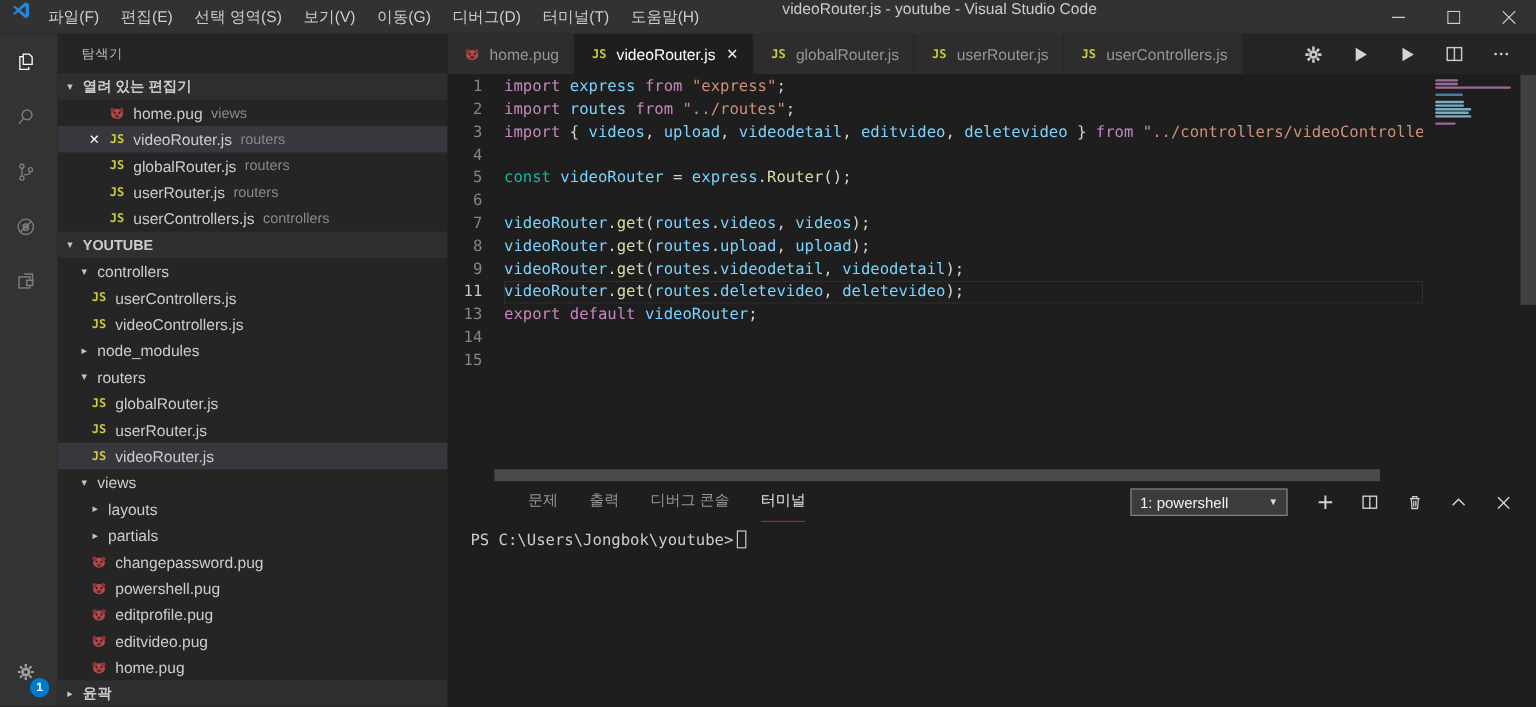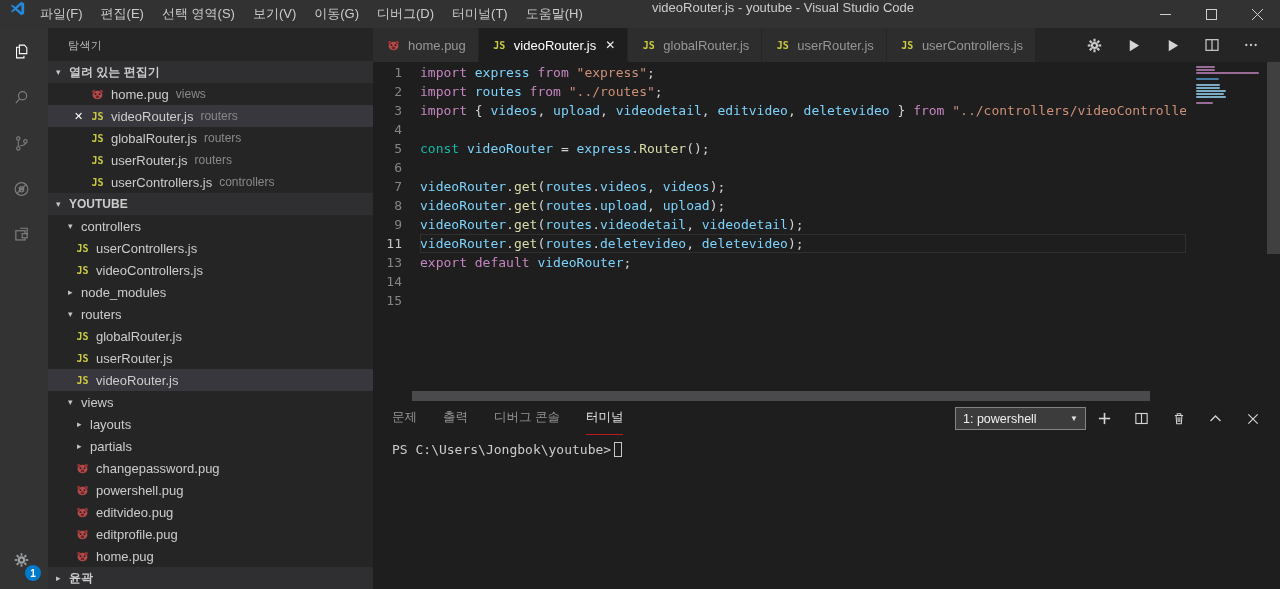--- a/index.html
+++ b/index.html
@@ -73,21 +73,21 @@
   .vscroll { position:absolute; top:0; right:0; width:14px; height:100%; }
   .vscroll .thumb { position:absolute; top:0; left:1px; width:13px; height:192px; background:rgba(121,121,121,.38); }
   .hscroll { position:absolute; bottom:0; left:0; right:94px; height:11px; }
   .hscroll .thumb { position:absolute; left:39px; top:0; width:738px; height:10px; background:#4a4a4d; }
 
   
   .panel { position:absolute; top:374px; left:0; width:907px; height:187px; background:#1e1e1e; }
   .panel-header { height:33px; display:flex; align-items:center; padding:0 14px 0 19px; }
   .panel-tab { margin-right:26px; font-size:12.5px; color:#969696; line-height:30px; height:33px; }
   .panel-tab.active { color:#e7e7e7; border-bottom:1px solid #b91c1c; }
-  .panel-actions { margin-left:auto; display:flex; align-items:center; gap:2px; }
+  .panel-actions { margin-left:auto; display:flex; align-items:center; gap:15px; }
   .shell-select { width:131px; height:23px; background:#3c3c3c; border:1px solid #848484; color:#f0f0f0;
                   font-size:12.5px; display:flex; align-items:center; justify-content:space-between;
                   padding:0 7px; margin-right:8px; }
   .shell-select .arrow { font-size:8px; color:#e0e0e0; }
   .terminal { padding:7px 0 0 19px; font-family:"DejaVu Sans Mono",monospace; font-size:13px; color:#cccccc; }
   .term-cursor { display:inline-block; width:8px; height:15px; border:1px solid #c8c8c8;
                  margin-left:3px; vertical-align:-3px; }
 </style>
 </head>
 <body>
@@ -345,34 +345,34 @@
      <span class="icon">
             <svg width="13" height="11" viewBox="0 0 14 12">
               <ellipse cx="7" cy="6.5" rx="5.4" ry="4.6" fill="#b24b4b"></ellipse>
               <circle cx="3" cy="2.8" r="2" fill="#8a3434"></circle>
               <circle cx="11" cy="2.8" r="2" fill="#8a3434"></circle>
               <circle cx="4.8" cy="5.6" r="1" fill="#3a1616"></circle>
               <circle cx="9.2" cy="5.6" r="1" fill="#3a1616"></circle>
               <ellipse cx="7" cy="8.6" rx="2" ry="1.5" fill="#6e2828"></ellipse>
             </svg>
           </span>
-          <span>editvideo.pug</span>
+          <span>editprofile.pug</span>
         </div>
         <div class="row tree-item d2 file">
      <span class="icon">
             <svg width="13" height="11" viewBox="0 0 14 12">
               <ellipse cx="7" cy="6.5" rx="5.4" ry="4.6" fill="#b24b4b"></ellipse>
               <circle cx="3" cy="2.8" r="2" fill="#8a3434"></circle>
               <circle cx="11" cy="2.8" r="2" fill="#8a3434"></circle>
               <circle cx="4.8" cy="5.6" r="1" fill="#3a1616"></circle>
               <circle cx="9.2" cy="5.6" r="1" fill="#3a1616"></circle>
               <ellipse cx="7" cy="8.6" rx="2" ry="1.5" fill="#6e2828"></ellipse>
             </svg>
           </span>
-          <span>editprofile.pug</span>
+          <span>editvideo.pug</span>
         </div>
         <div class="row tree-item d2 file">
      <span class="icon">
             <svg width="13" height="11" viewBox="0 0 14 12">
               <ellipse cx="7" cy="6.5" rx="5.4" ry="4.6" fill="#b24b4b"></ellipse>
               <circle cx="3" cy="2.8" r="2" fill="#8a3434"></circle>
               <circle cx="11" cy="2.8" r="2" fill="#8a3434"></circle>
               <circle cx="4.8" cy="5.6" r="1" fill="#3a1616"></circle>
               <circle cx="9.2" cy="5.6" r="1" fill="#3a1616"></circle>
               <ellipse cx="7" cy="8.6" rx="2" ry="1.5" fill="#6e2828"></ellipse>
@@ -561,21 +561,21 @@
       <div class="vscroll">
           <div class="thumb"></div>
         </div>
       <div class="hscroll">
           <div class="thumb"></div>
         </div>
     </div>
 
     <div class="panel">
       <div class="panel-header">
-        <div id="panel-tabs" style="display:flex;">
+        <div id="panel-tabs" style="display:flex;margin-left:48px;">
             <span class="panel-tab">문제</span>
             <span class="panel-tab">출력</span>
             <span class="panel-tab">디버그 콘솔</span>
             <span class="panel-tab active">터미널</span>
           </div>
         <div class="panel-actions">
           <div class="shell-select">
             <span>1: powershell</span>
             <span class="arrow">▼</span>
           </div>

